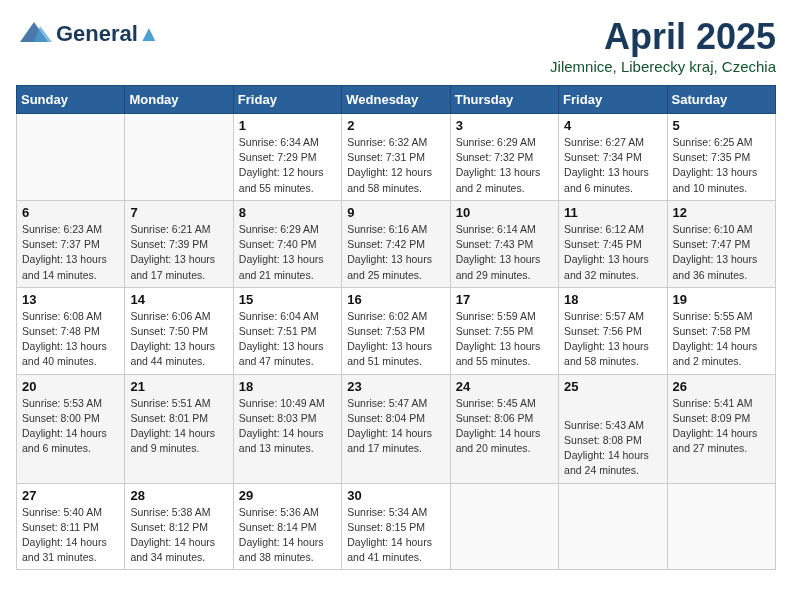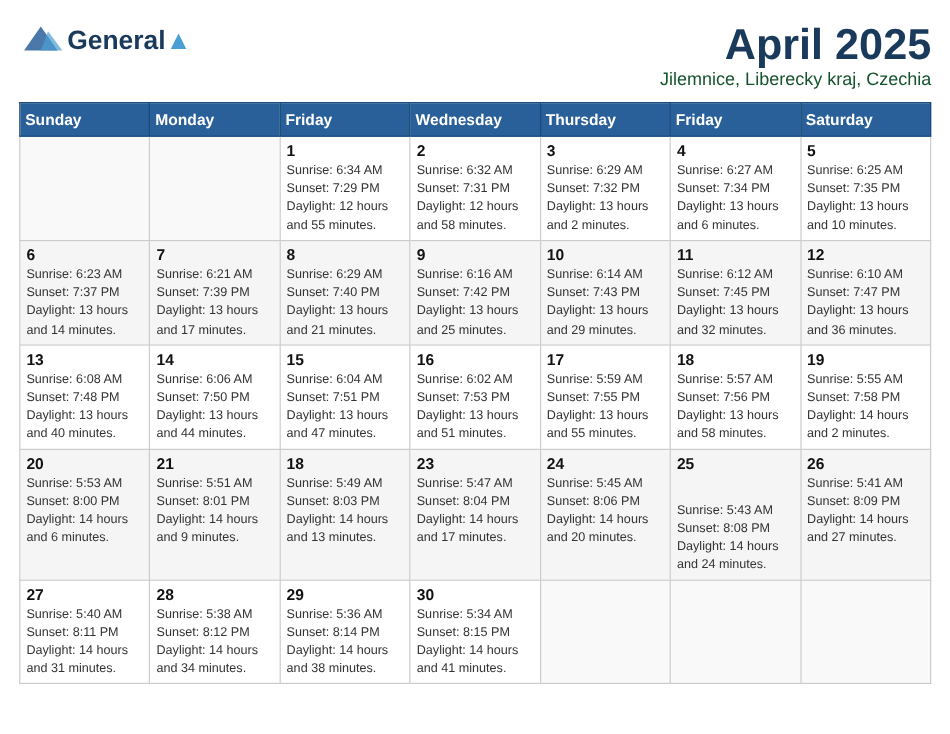--- a/index.html
+++ b/index.html
@@ -273,21 +273,21 @@
         </td>
         <td>
           <span class="day-num">21</span>
           <div class="day-info" style="white-space: pre-line;">Sunrise: 5:51 AM
 Sunset: 8:01 PM
 Daylight: 14 hours
 and 9 minutes.</div>
         </td>
         <td>
           <span class="day-num">18</span>
-          <div class="day-info" style="white-space: pre-line;">Sunrise: 5:49 AM
+          <div class="day-info" style="white-space: pre-line;">Sunrise: 10:49 AM
 Sunset: 8:03 PM
 Daylight: 14 hours
 and 13 minutes.</div>
         </td>
         <td>
           <span class="day-num">23</span>
           <div class="day-info" style="white-space: pre-line;">Sunrise: 5:47 AM
 Sunset: 8:04 PM
 Daylight: 14 hours
 and 17 minutes.</div>

